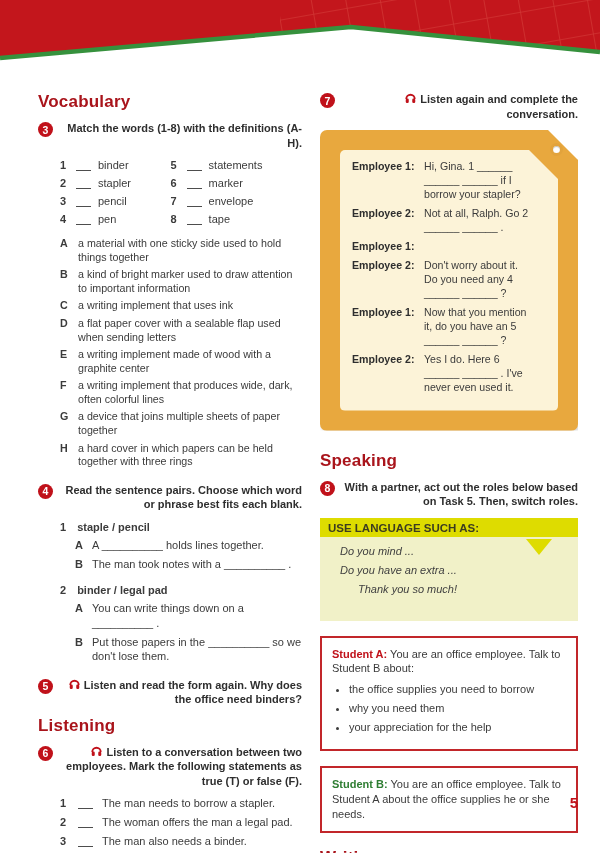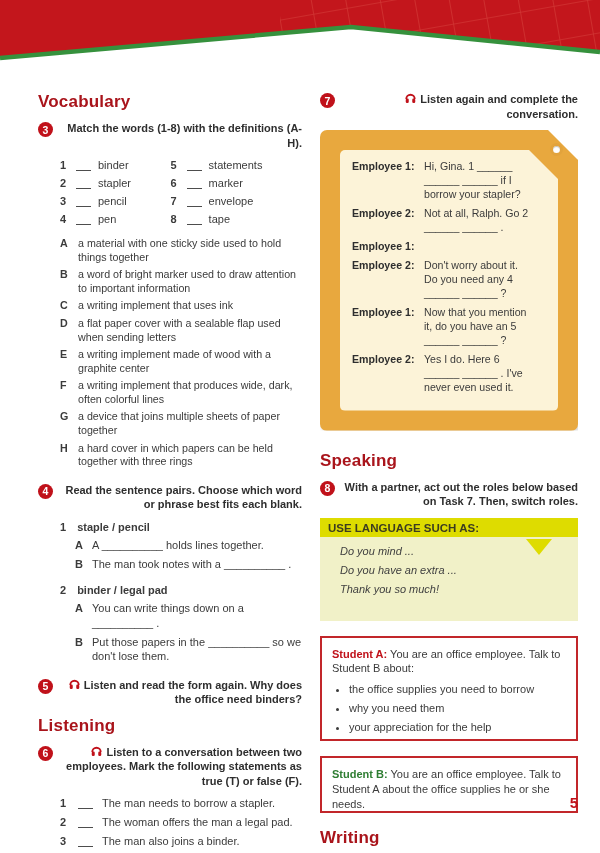--- a/index.html
+++ b/index.html
@@ -54,23 +54,23 @@
   .conv-row { display:flex; gap:8px; font-size:10.6px; line-height:1.32; margin-bottom:5px; }
   .conv-speaker { flex:none; width:64px; font-weight:bold; color:#2e2e2e; }
   .conv-text { flex:1; padding-right:14px; }
   
   .ul-box { position:relative; background:#f1f1c8; margin:3px 0 15px; }
   .ul-header { background:#dedc00; color:#3c3c20; font-weight:bold; font-size:11.5px; padding:4px 8px 3px; }
   .ul-pointer { position:absolute; top:21px; right:26px; width:0; height:0;
     border-left:13px solid transparent; border-right:13px solid transparent; border-top:16px solid #dedc00; }
   .ul-body { padding:8px 8px 26px 20px; font-style:italic; font-size:11px; color:#3f3f3f; }
   .ul-body .phrase { margin-bottom:7px; }
-  .ul-body .phrase:last-child { margin-bottom:0; }
-  
-  .student-box { border:2px solid #c2262a; background:#fff; padding:9px 10px 0; font-size:11px;
+  .ul-body .phrase:last-child { margin-bottom:0;margin-left:18px; }
+  
+  .student-box { border:2px solid #c2262a; background:#fff; padding:9px 10px 10px; font-size:11px;
     line-height:1.35; margin-bottom:15px; }
   .label-a { color:#c0111a; font-weight:bold; }
   .label-b { color:#2e7d32; font-weight:bold; }
   .bullets { margin:6px 0 0; padding-left:17px; }
   .bullets li { margin-bottom:4px; }
   
   .page-num { position:absolute; right:22px; bottom:42px; color:#c0111a; font-weight:bold; font-size:15px; }
 </style>
 </head>
 <body>
@@ -147,21 +147,21 @@
         </div>
     </div>
 
     <div class="defs">
       <div class="def">
           <span class="def-letter">A</span>
           <span>a material with one sticky side used to hold things together</span>
         </div>
       <div class="def">
           <span class="def-letter">B</span>
-          <span>a word of bright marker used to draw attention to important information</span>
+          <span>a kind of bright marker used to draw attention to important information</span>
         </div>
       <div class="def">
           <span class="def-letter">C</span>
           <span>a writing implement that uses ink</span>
         </div>
       <div class="def">
           <span class="def-letter">D</span>
           <span>a flat paper cover with a sealable flap used when sending letters</span>
         </div>
       <div class="def">
@@ -241,21 +241,21 @@
           <span>The man needs to borrow a stapler.</span>
         </div>
       <div class="tf-item">
           <span class="tf-num">2</span>
           <span class="blank-sm"></span>
           <span>The woman offers the man a legal pad.</span>
         </div>
       <div class="tf-item">
           <span class="tf-num">3</span>
           <span class="blank-sm"></span>
-          <span>The man also joins a binder.</span>
+          <span>The man also needs a binder.</span>
         </div>
     </div>
   </div>
 
   <div class="col-right">
 
     <div class="task">
       <span class="badge">7</span>
       <span class="task-text"><span class="hp"><svg viewBox="0 0 24 24">
               <path d="M3.5 14a8.5 8.5 0 0 1 17 0" fill="none" stroke="currentColor" stroke-width="3.6"></path>
@@ -290,21 +290,21 @@
             <span class="conv-text">Yes I do. Here 6 ______ ______ . I've never even used it.</span>
           </div>
       </div>
       <div class="tag-hole"></div>
     </div>
 
     <h2 class="section">Speaking</h2>
 
     <div class="task">
       <span class="badge">8</span>
-      <span class="task-text">With a partner, act out the roles below based on Task 7. Then, switch roles.</span>
+      <span class="task-text">With a partner, act out the roles below based on Task 5. Then, switch roles.</span>
     </div>
 
     <div class="ul-box">
       <div class="ul-header">USE LANGUAGE SUCH AS:</div>
       <div class="ul-pointer"></div>
       <div class="ul-body">
         <div class="phrase">Do you mind ...</div>
         <div class="phrase">Do you have an extra ...</div>
         <div class="phrase">Thank you so much!</div>
       </div>

